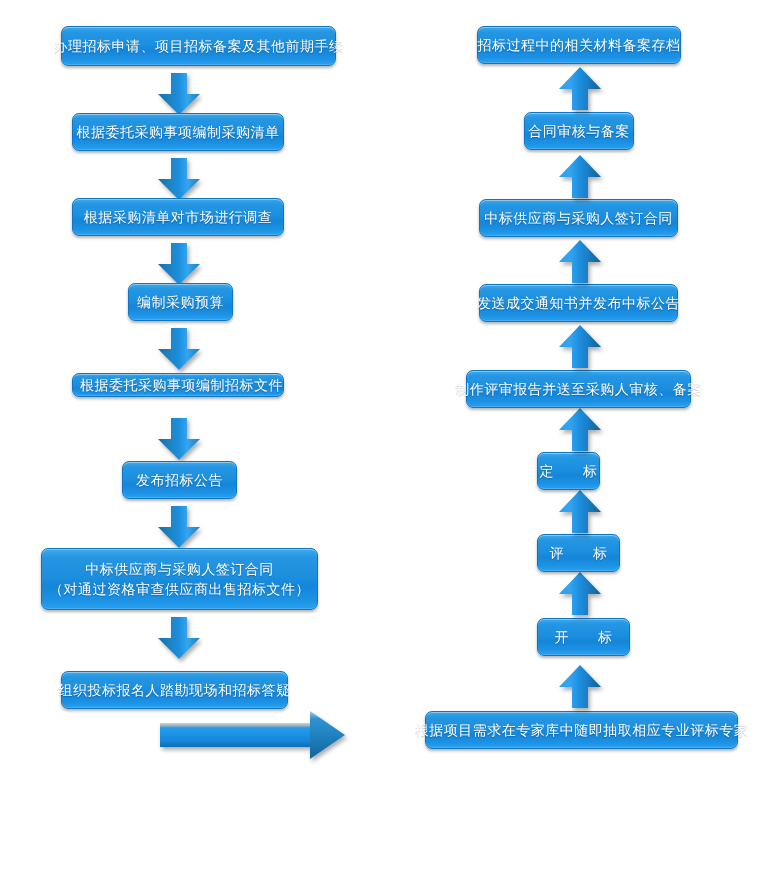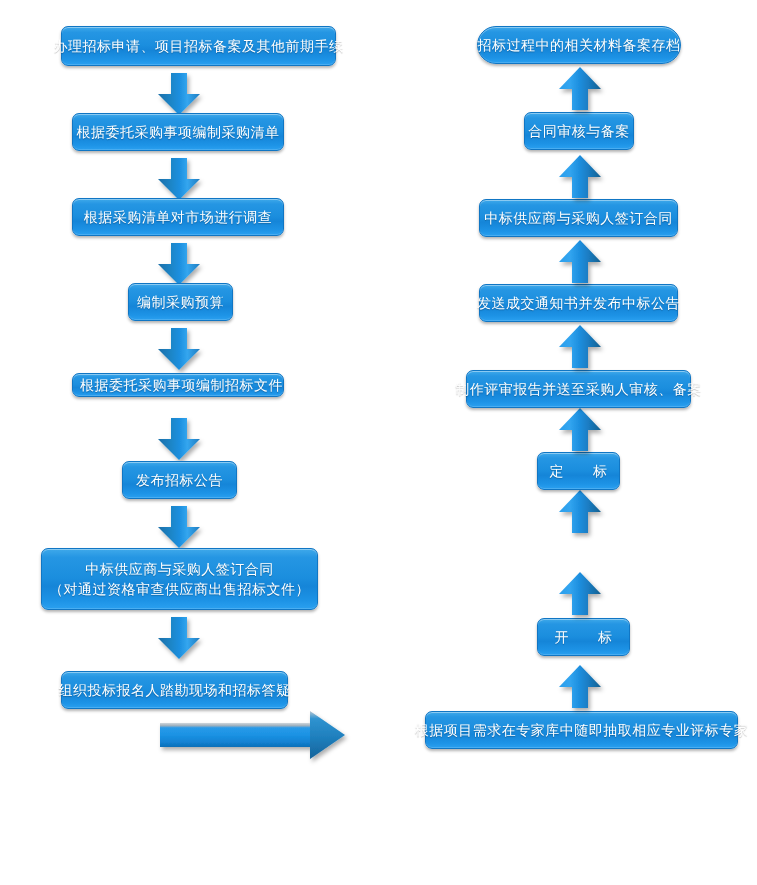--- a/index.html
+++ b/index.html
@@ -201,28 +201,31 @@
   <div class="node" style="left:537px; top:618px; width:93px; height:38px; font-size:14px;">
     <span class="line">开　　标</span>
   </div>
 
   <div class="arrow" style="left:556px; top:570px;">
     <svg width="48" height="47" viewBox="0 0 48 47">
       <path d="M24,2 L45,24 L32,24 L32,45 L16,45 L16,24 L3,24 Z" fill="url(#ug1)" filter="url(#us1)"></path>
     </svg>
   </div>
 
+  <div class="node" style="left:537px; top:534px; width:83px; height:38px; font-size:14px;">
+    <span class="line">评　　标</span>
+  </div>
 
   <div class="arrow" style="left:556px; top:488px;">
     <svg width="48" height="47" viewBox="0 0 48 47">
       <path d="M24,2 L45,24 L32,24 L32,45 L16,45 L16,24 L3,24 Z" fill="url(#ug1)" filter="url(#us1)"></path>
     </svg>
   </div>
 
-  <div class="node" style="left:537px; top:452px; width:83px; height:38px; font-size:14px;">
+  <div class="node" style="left:537px; top:452px; width:63px; height:38px; font-size:14px;">
     <span class="line">定　　标</span>
   </div>
 
   <div class="arrow" style="left:556px; top:406px;">
     <svg width="48" height="47" viewBox="0 0 48 47">
       <path d="M24,2 L45,24 L32,24 L32,45 L16,45 L16,24 L3,24 Z" fill="url(#ug1)" filter="url(#us1)"></path>
     </svg>
   </div>
 
   <div class="node" style="left:466px; top:370px; width:225px; height:38px; font-size:14px;">
@@ -258,17 +261,17 @@
   <div class="node" style="left:524px; top:112px; width:110px; height:38px; font-size:14px;">
     <span class="line">合同审核与备案</span>
   </div>
 
   <div class="arrow" style="left:556px; top:65px;">
     <svg width="48" height="47" viewBox="0 0 48 47">
       <path d="M24,2 L45,24 L32,24 L32,45 L16,45 L16,24 L3,24 Z" fill="url(#ug1)" filter="url(#us1)"></path>
     </svg>
   </div>
 
-  <div class="node" style="left:477px; top:26px; width:204px; height:38px; font-size:14px;border-radius:19px;">
+  <div class="node" style="left:477px; top:26px; width:204px; height:38px; font-size:14px;">
     <span class="line">招标过程中的相关材料备案存档</span>
   </div>
 
 </div>
 
 </body></html>

